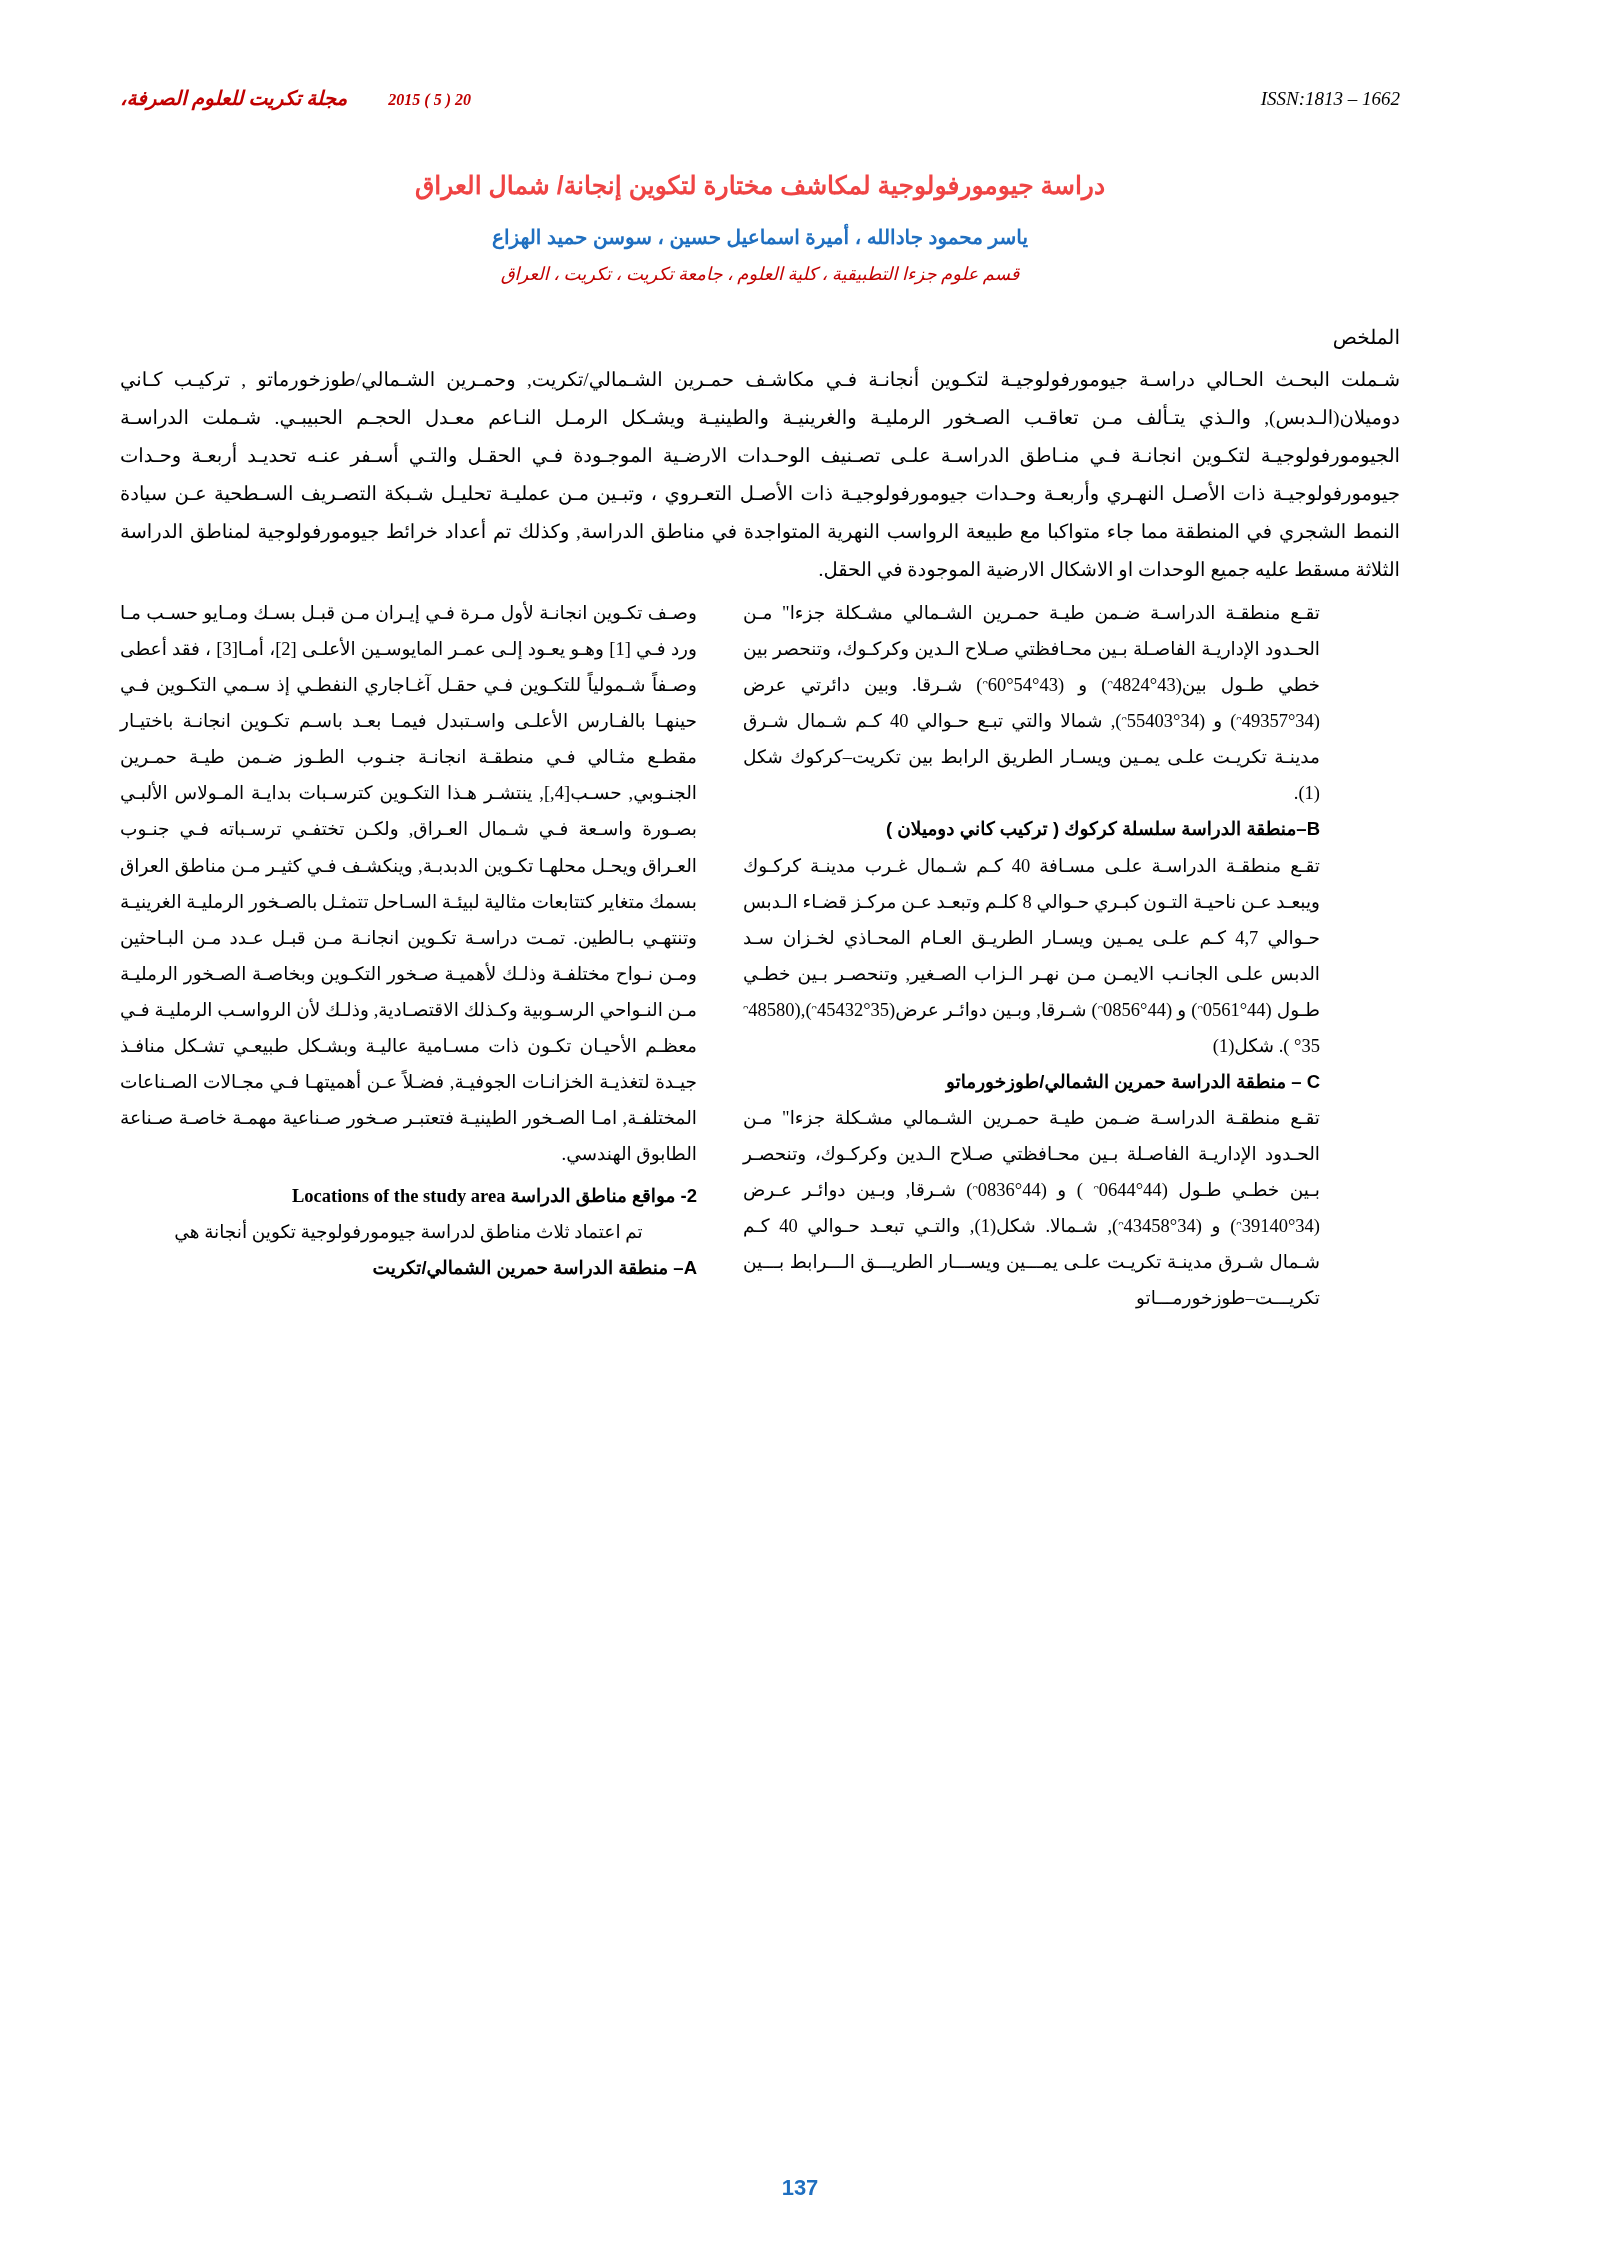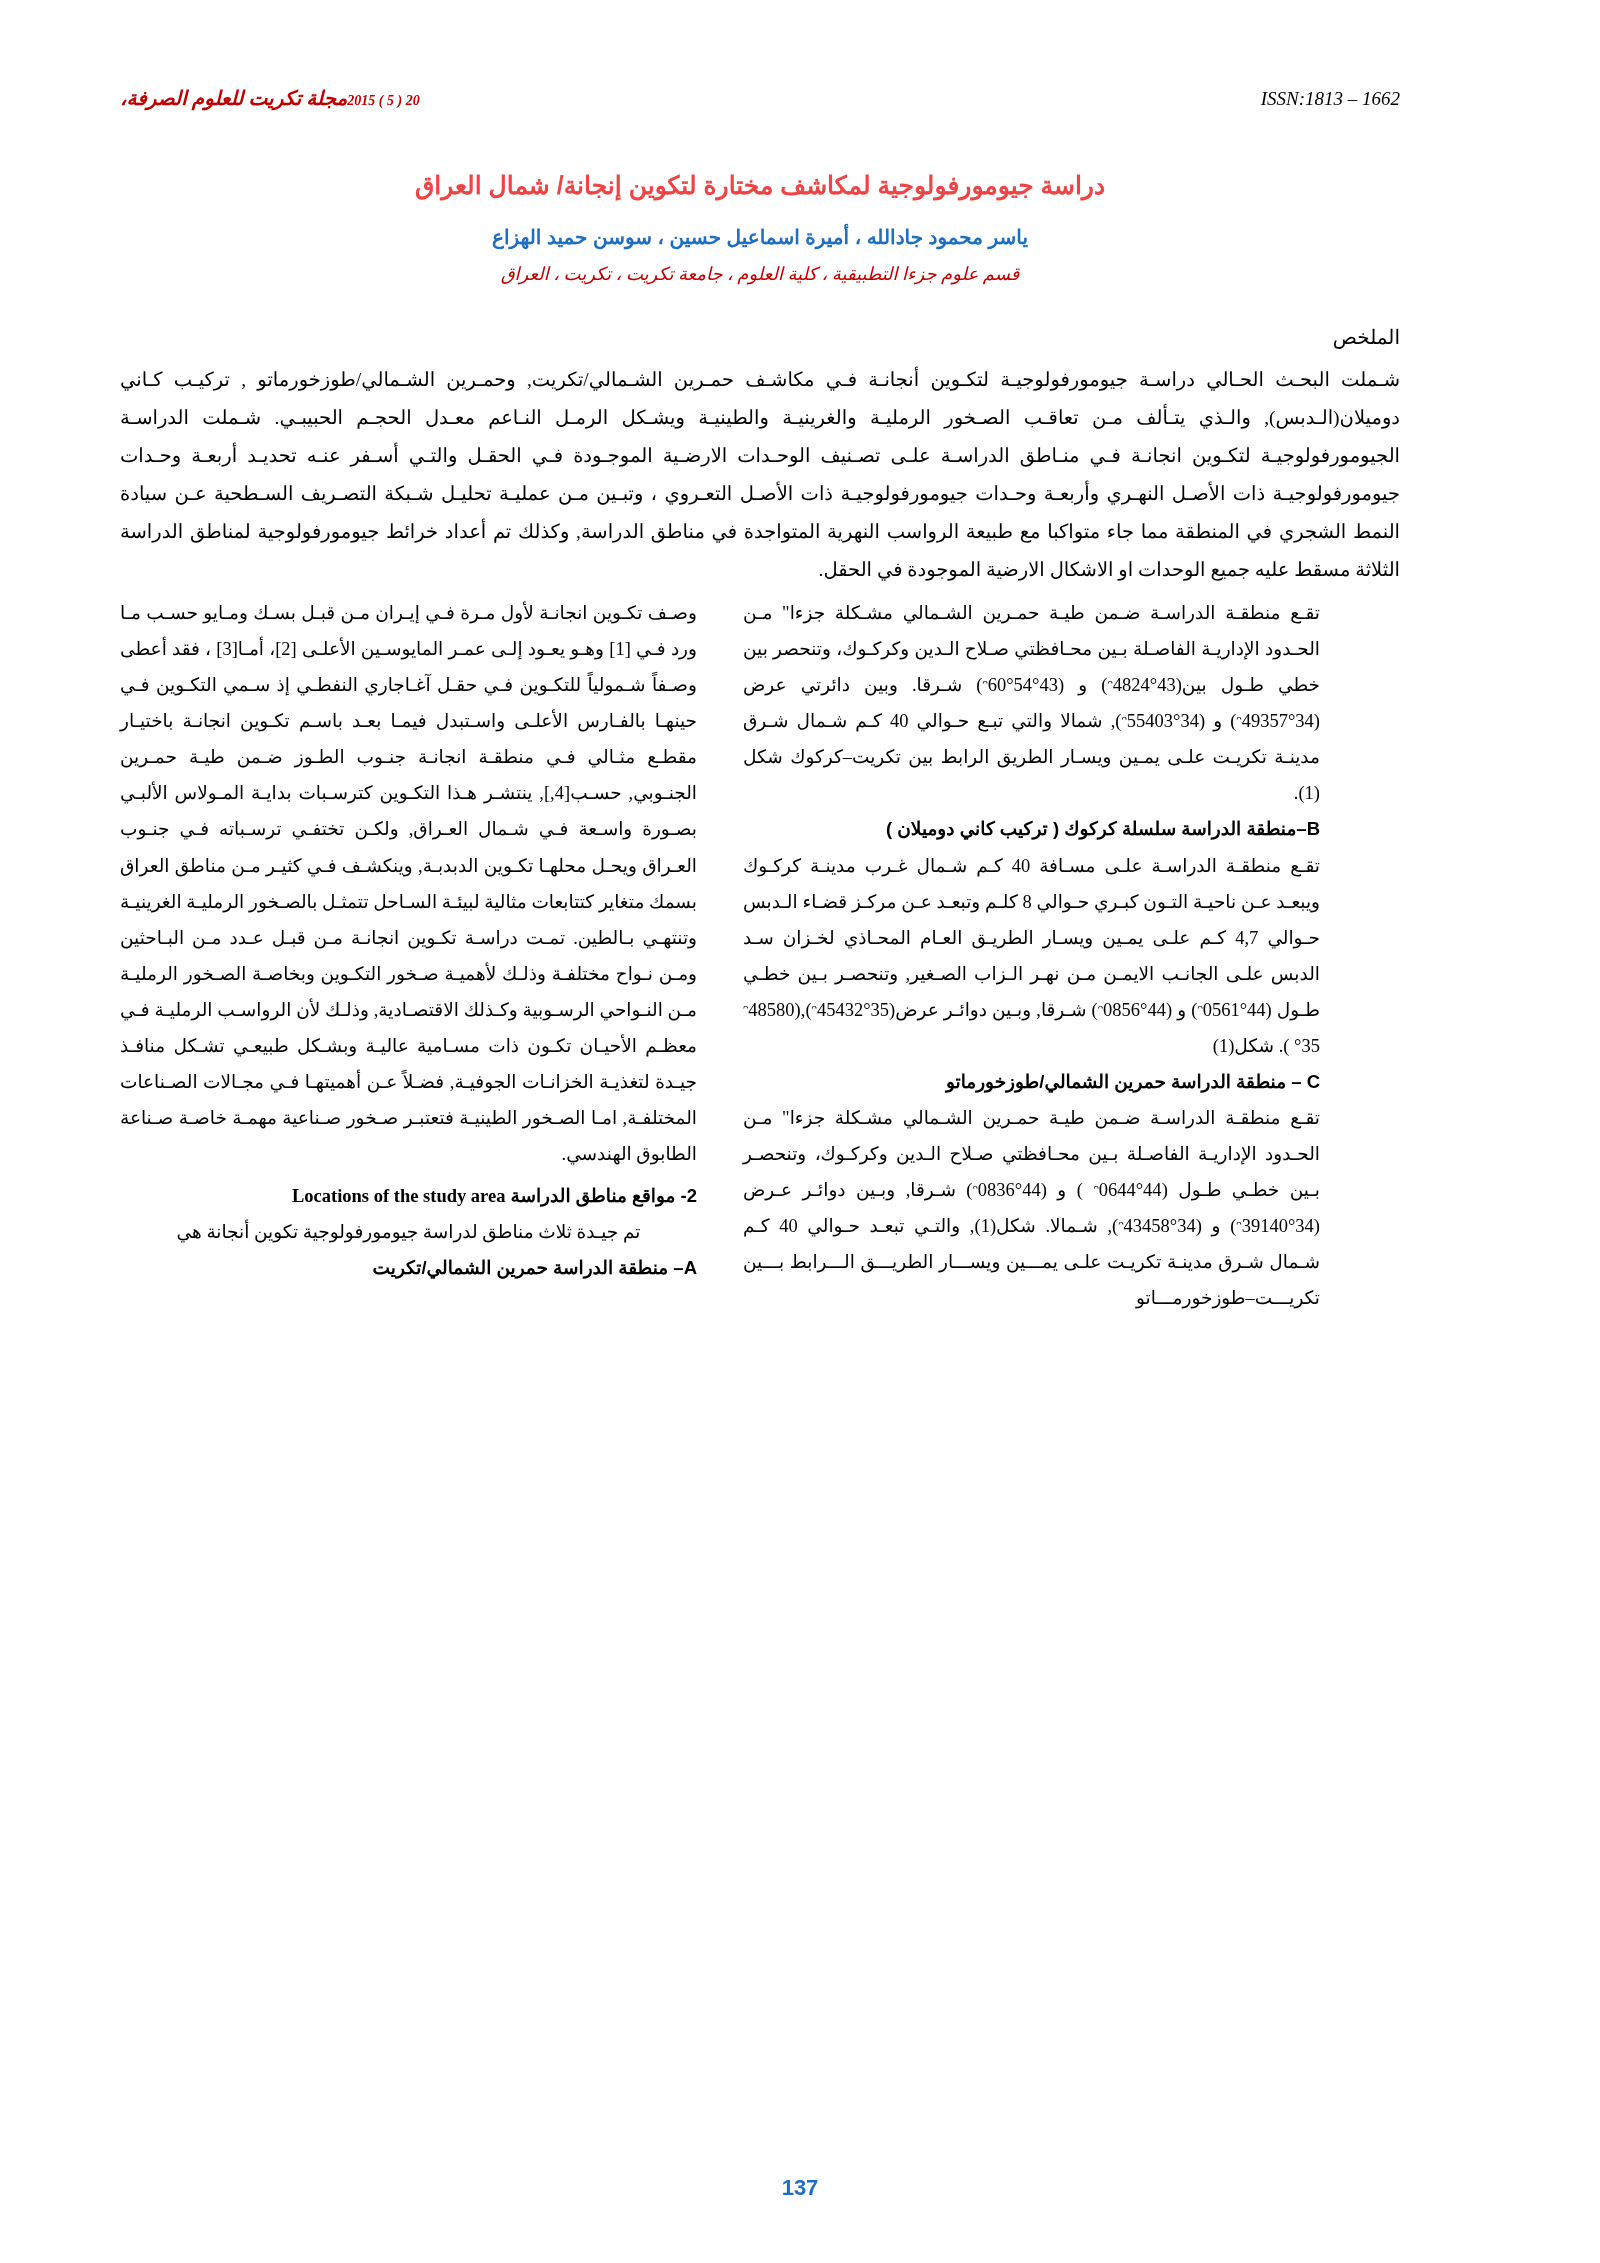--- a/index.html
+++ b/index.html
@@ -35,23 +35,24 @@
     color: #c00000;
     font-weight: bold;
     font-style: italic;
     font-size: 20px;
     white-space: nowrap;
   }
   .issue-line {
     color: #c00000;
     font-weight: bold;
     font-style: italic;
-    font-size: 14px;
+    font-size: 16px;
     white-space: nowrap;
     margin-right: 14px;
+    margin-left: 41px;
   }
   .issn {
     color: #000000;
     font-style: italic;
     font-size: 19px;
     white-space: nowrap;
   }
   .header-right {
     display: flex;
     flex-direction: row-reverse;
@@ -170,21 +171,21 @@
   <div class="abstract-body">شـملت البحـث الحـالي دراسـة جيومورفولوجيـة لتكـوين أنجانـة فـي مكاشـف حمـرين الشـمالي/تكريت, وحمـرين الشـمالي/طوزخورماتو , تركيـب كـاني دوميلان(الـدبس), والـذي يتـألف مـن تعاقـب الصـخور الرمليـة والغرينيـة والطينيـة ويشـكل الرمـل النـاعم معـدل الحجـم الحبيبـي. شـملت الدراسـة الجيومورفولوجيـة لتكـوين انجانـة فـي منـاطق الدراسـة علـى تصـنيف الوحـدات الارضـية الموجـودة فـي الحقـل والتـي أسـفر عنـه تحديـد أربعـة وحـدات جيومورفولوجيـة ذات الأصـل النهـري وأربعـة وحـدات جيومورفولوجيـة ذات الأصـل التعـروي ، وتبـين مـن  عمليـة تحليـل شـبكة التصـريف السـطحية عـن سيادة النمط الشجري في المنطقة مما جاء متواكبا مع طبيعة الرواسب النهرية المتواجدة في مناطق الدراسة, وكذلك تم أعداد خرائط جيومورفولوجية لمناطق الدراسة الثلاثة مسقط عليه جميع الوحدات او الاشكال الارضية الموجودة في الحقل.</div>
 
   <div class="columns">
 
     <div class="col">
       <p>وصـف تكـوين انجانـة لأول مـرة فـي إيـران مـن قبـل بسـك ومـايو حسـب مـا ورد  فـي [1] وهـو يعـود إلـى عمـر المايوسـين الأعلـى [2]، أمـا[3] ، فقد أعطى وصـفاً شـمولياً للتكـوين فـي حقـل آغـاجاري النفطـي إذ سـمي التكـوين فـي حينهـا بالفـارس الأعلـى واسـتبدل فيمـا بعـد باسـم تكـوين انجانـة باختيـار مقطـع مثـالي فـي منطقـة انجانـة جنـوب الطـوز ضـمن طيـة حمـرين الجنـوبي, حسـب[4,], ينتشـر هـذا التكـوين كترسـبات بدايـة المـولاس الألبـي بصـورة واسـعة فـي شـمال العـراق, ولكـن تختفـي ترسـباته فـي جنـوب العـراق ويحـل محلهـا تكـوين الدبدبـة, وينكشـف فـي كثيـر مـن مناطق العراق  بسمك متغاير كتتابعات مثالية لبيئـة السـاحل تتمثـل بالصـخور الرمليـة الغرينيـة وتنتهـي بـالطين. تمـت دراسـة تكـوين انجانـة مـن قبـل عـدد مـن البـاحثين ومـن نـواح مختلفـة وذلـك لأهميـة صـخور التكـوين وبخاصـة الصـخور الرمليـة مـن النـواحي الرسـوبية وكـذلك الاقتصـادية, وذلـك لأن الرواسـب الرمليـة فـي معظـم الأحيـان تكـون ذات مسـامية عاليـة وبشـكل طبيعـي تشـكل منافـذ جيـدة لتغذيـة الخزانـات الجوفيـة, فضـلاً عـن أهميتهـا فـي مجـالات الصـناعات المختلفـة, امـا الصـخور الطينيـة فتعتبـر صـخور صـناعية مهمـة خاصـة صـناعة الطابوق الهندسي.</p>
       <p class="bold-head" style="margin-top:6px">
         <span>2- مواقع مناطق الدراسة</span>
         <span class="inline-en">Locations of the study area</span>
       </p>
-      <p class="center-last">تم جيـدة ثلاث مناطق لدراسة جيومورفولوجية تكوين أنجانة هي</p>
+      <p class="center-last">تم اعتماد ثلاث مناطق لدراسة جيومورفولوجية تكوين أنجانة هي</p>
       <p class="bold-head" style="text-align:center">A– منطقة الدراسة حمرين الشمالي/تكريت</p>
     </div>
 
     <div class="col">
       <p>تقـع منطقـة الدراسـة ضـمن طيـة حمـرين الشـمالي مشـكلة جزءا" مـن الحـدود الإداريـة الفاصـلة بـين محـافظتي صـلاح الـدين وكركـوك، وتنحصر بين خطي طـول بين(ᵔ4824°43) و (ᵔ60°54°43) شـرقا. وبين دائرتي عرض (ᵔ49357°34) و (ᵔ55403°34), شمالا والتي تبـع حـوالي 40 كـم شـمال شـرق مدينـة تكريـت علـى يمـين ويسـار الطريق الرابط بين تكريت–كركوك شكل (1).</p>
       <p class="bold-head" style="text-align:center">B–منطقة الدراسة سلسلة كركوك ( تركيب كاني دوميلان )</p>
       <p>تقـع منطقـة الدراسـة علـى مسـافة 40 كـم شـمال غـرب مدينـة كركـوك ويبعـد عـن ناحيـة التـون كبـري حـوالي 8 كلـم وتبعـد عـن مركـز قضـاء الـدبس حـوالي 4,7 كـم علـى يمـين ويسـار الطريـق العـام المحـاذي لخـزان سـد الدبس علـى الجانـب الايمـن مـن نهـر الـزاب الصـغير, وتنحصـر بـين خطـي طـول        (ᵔ0561°44) و (ᵔ0856°44) شـرقا, وبـين دوائـر عرض(ᵔ45432°35),(ᵔ48580 °35 ). شكل(1)</p>
       <p class="bold-head" style="text-align:center">C – منطقة الدراسة حمرين الشمالي/طوزخورماتو</p>
       <p>تقـع منطقـة الدراسـة ضـمن طيـة حمـرين الشـمالي مشـكلة جزءا" مـن الحـدود الإداريـة الفاصـلة بـين محـافظتي صـلاح الـدين وكركـوك، وتنحصـر بـين خطـي طـول (ᵔ0644°44   ) و (ᵔ0836°44) شـرقا, وبـين دوائـر عـرض (ᵔ39140°34) و (ᵔ43458°34), شـمالا. شكل(1), والتـي تبعـد حـوالي 40 كـم شـمال شـرق مدينـة تكريـت علـى يمـــين ويســـار الطريـــق الـــرابط بـــين تكريـــت–طوزخورمـــاتو</p>
     </div>

